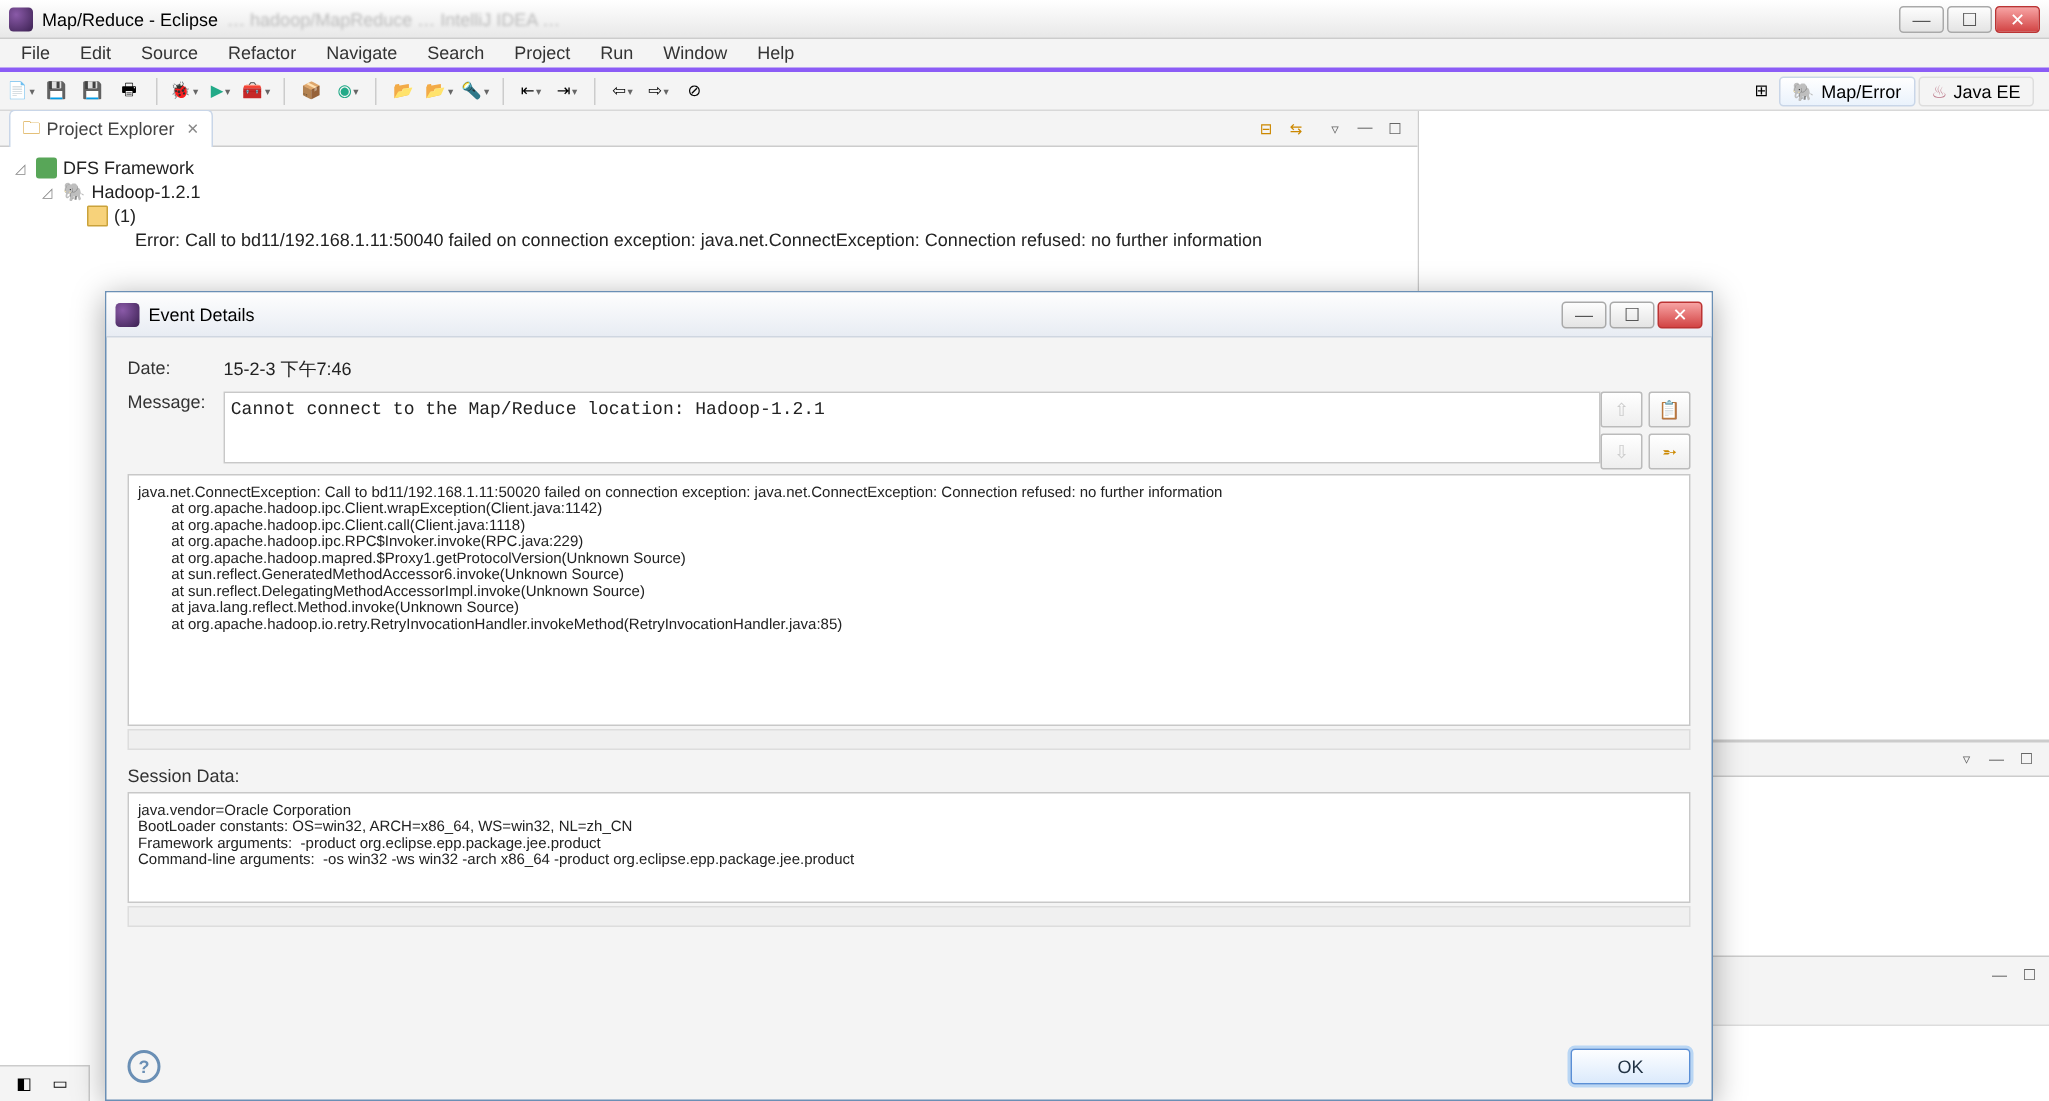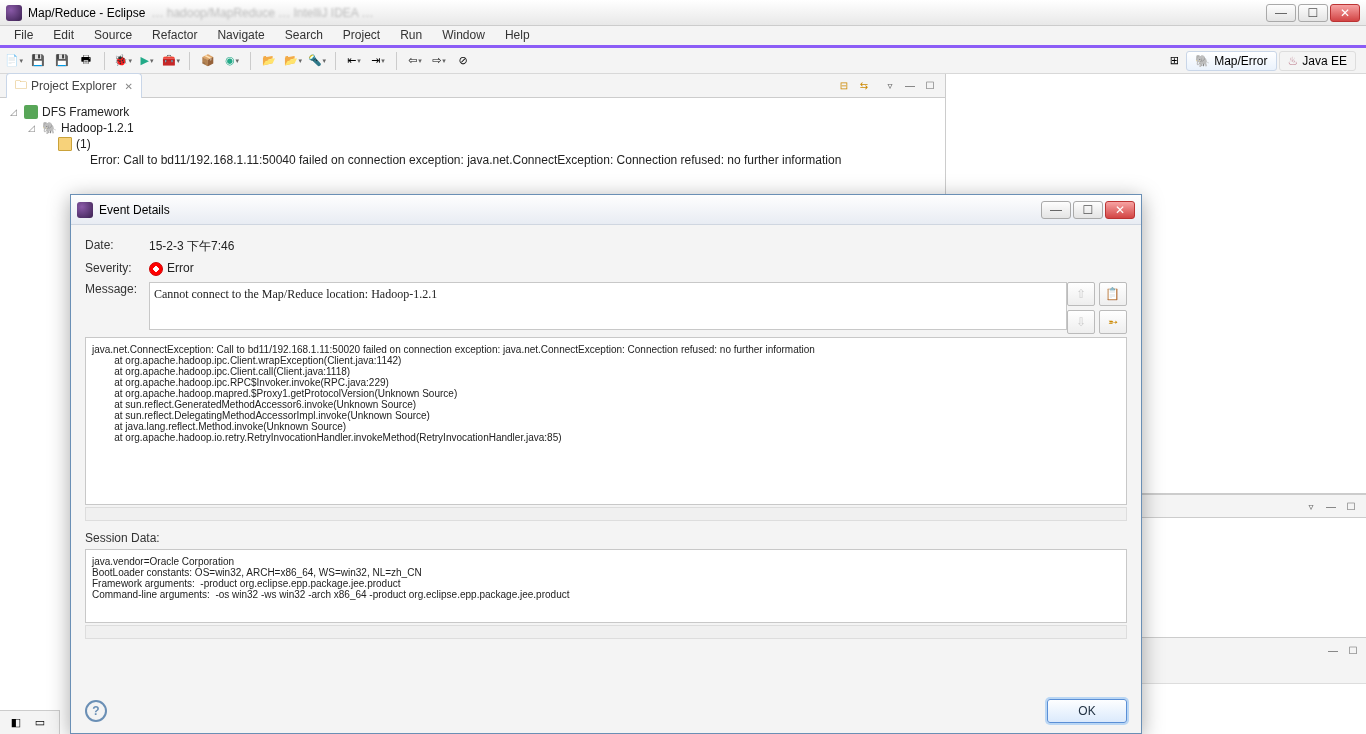--- a/index.html
+++ b/index.html
@@ -69,21 +69,21 @@
 .dialog{position:absolute;left:70px;top:194px;width:1072px;height:540px;background:#f4f4f4;border:1px solid #6a8fb5;box-shadow:0 4px 20px rgba(0,0,0,0.35)}
 .dlg-title{height:30px;background:linear-gradient(#fefefe,#e8ecf3);border-bottom:1px solid #cfd6e0;display:flex;align-items:center;padding:0 6px;gap:6px}
 .dlg-title .eclipse-icon{width:16px;height:16px;background:radial-gradient(circle at 30% 30%,#8a5aa8,#3a2050);border-radius:3px}
 .dlg-ctrls{margin-left:auto;display:flex;gap:2px}
 .dlg-body{padding:10px 14px;display:flex;flex-direction:column;height:calc(100% - 30px)}
 .field-row{display:flex;align-items:flex-start;margin:3px 0}
 .field-label{width:64px;color:#333}
 .field-val{color:#222}
 .err-icon{width:14px;height:14px;display:inline-block;background:radial-gradient(circle,#fff 30%,red 31%);border-radius:50%;margin-right:4px;vertical-align:middle;border:1px solid #c00}
 .msg-area{flex:0 0 auto;display:flex;gap:0;align-items:flex-start}
-.msg-text{width:920px;height:48px;border:1px solid #c8c8c8;background:#fff;padding:4px;overflow:auto;color:#222;resize:none;font-family:Liberation Serif, serif}
+.msg-text{width:920px;height:48px;border:1px solid #c8c8c8;background:#fff;padding:4px;overflow:auto;color:#222;resize:none;font-family:Liberation Mono, monospace}
 .msg-btns{display:flex;flex-direction:column;gap:4px}
 .msg-btns .row{display:flex;gap:4px}
 .sqbtn{width:28px;height:24px;border:1px solid #bbb;background:linear-gradient(#fff,#eee);border-radius:2px;display:flex;align-items:center;justify-content:center;font-size:12px;color:#777}
 .sqbtn.dis{color:#ccc}
 .section-label{margin:10px 0 4px;color:#333}
 .textarea{width:100%;border:1px solid #c8c8c8;background:#fff;padding:6px;font-family:inherit;font-size:10px;color:#222;overflow:auto;white-space:pre;resize:none}
 .stack{height:168px}
 .session{height:74px}
 .dlg-footer{margin-top:auto;display:flex;align-items:center;padding-top:8px}
 .help{width:22px;height:22px;border:2px solid #6a8fb5;border-radius:50%;display:flex;align-items:center;justify-content:center;color:#6a8fb5;font-weight:bold}
@@ -259,26 +259,20 @@
       <div class="win-btn">—</div>
       <div class="win-btn">☐</div>
       <div class="win-btn close">✕</div>
     </div>
   </div>
   <div class="dlg-body">
     <div class="field-row">
       <span class="field-label">Date:</span>
       <span class="field-val">15-2-3 下午7:46</span>
     </div>
-    <div class="field-row">
-      <span class="field-label">Severity:</span>
-      <span class="field-val">
-        <span class="err-icon"></span><span>Error</span>
-      </span>
-    </div>
     <div class="field-row msg-area">
       <span class="field-label">Message:</span>
       <textarea class="msg-text" readonly="" style="">Cannot connect to the Map/Reduce location: Hadoop-1.2.1</textarea>
       <div class="msg-btns">
         <div class="row">
           <div class="sqbtn dis">⇧</div>
           <div class="sqbtn">📋</div>
         </div>
         <div class="row">
           <div class="sqbtn dis">⇩</div>

